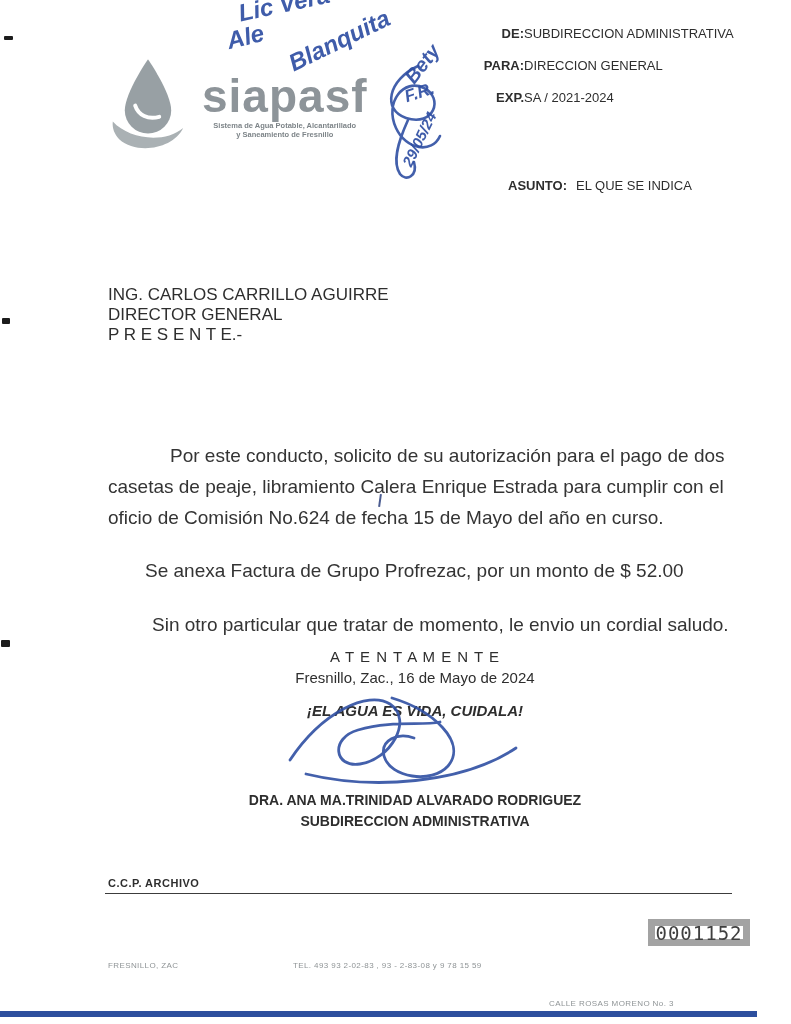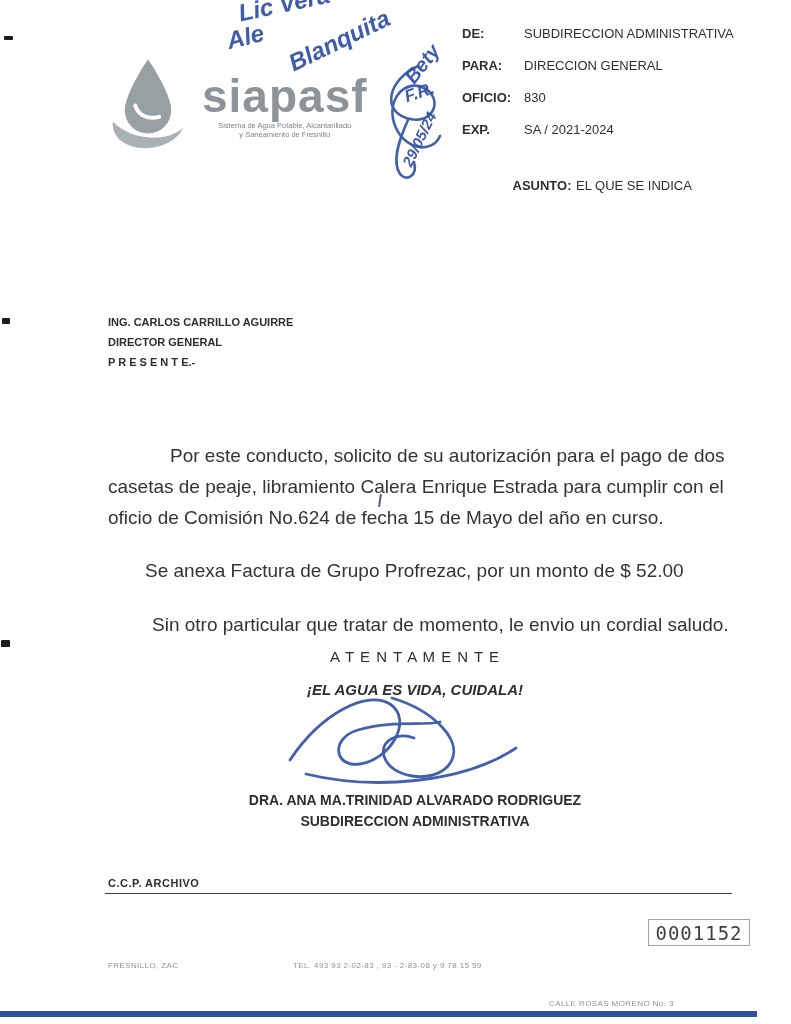--- a/index.html
+++ b/index.html
@@ -18,64 +18,64 @@
   .artifact{position:absolute;background:#1c1c1c;border-radius:1px;}
   .artifact.a1{left:4px;top:36px;width:9px;height:4px;}
   .artifact.a2{left:2px;top:318px;width:8px;height:6px;}
   .artifact.a3{left:1px;top:640px;width:9px;height:7px;}
 
   
   .logo{position:absolute;left:100px;top:52px;width:300px;height:110px;display:flex;align-items:flex-start;}
   .logo-icon{width:96px;height:104px;flex:0 0 auto;}
   .logo-textwrap{margin-left:6px;margin-top:22px;}
   .logo-word{font-size:46px;font-weight:bold;color:var(--logo-gray);letter-spacing:1px;line-height:44px;}
-  .logo-tagline{margin-top:3px;font-size:7.5px;color:#7d8488;text-align:center;line-height:9px;font-weight:normal;}
+  .logo-tagline{margin-top:3px;font-size:7.5px;color:#7d8488;text-align:center;line-height:9px;font-weight:bold;}
 
   
-  .hdr-fields{position:absolute;left:462px;top:26px;font-size:13px;}
+  .hdr-fields{position:absolute;left:462px;top:26px;font-size:13px;text-align:right;}
   .hdr-row{display:flex;margin-bottom:17px;}
   .hdr-label{font-weight:bold;width:62px;flex:0 0 auto;}
   .hdr-value{white-space:nowrap;}
   .hdr-value.indent-sm{}
   .asunto-row{position:absolute;left:508px;top:178px;font-size:13px;display:flex;}
-  .asunto-row .hdr-label{width:68px;text-align:center;}
+  .asunto-row .hdr-label{width:68px;}
 
   
   .hand{position:absolute;color:var(--ink-blue);font-style:italic;font-weight:bold;white-space:nowrap;transform-origin:left top;opacity:.92;}
   .hand.h1{left:236px;top:0px;font-size:24px;transform:rotate(-12deg);}
   .hand.h2{left:224px;top:28px;font-size:24px;transform:rotate(-14deg);}
   .hand.h3{left:284px;top:52px;font-size:24px;transform:rotate(-26deg);}
   .hand.h4{left:400px;top:74px;font-size:20px;transform:rotate(-52deg);}
   .hand.h5{left:402px;top:88px;font-size:17px;transform:rotate(-18deg);}
   .hand.h6{left:414px;top:152px;font-size:15px;transform:rotate(-64deg);transform-origin:left bottom;}
   .sig{position:absolute;}
   .sig svg{display:block;}
   .sig-top{left:348px;top:58px;width:128px;height:122px;}
   .sig-main{left:272px;top:682px;width:262px;height:112px;}
   .pen-mark{position:absolute;left:379px;top:494px;width:2px;height:13px;border-left:2.5px solid #2c3f7d;transform:rotate(8deg);opacity:.85;}
 
   
-  .recipient{position:absolute;left:108px;top:312px;font-size:11px;font-weight:bold;line-height:20px;}
+  .recipient{position:absolute;left:108px;top:285px;font-size:17px;font-weight:normal;line-height:20px;}
 
   
   .para{position:absolute;font-size:19px;line-height:31px;color:#343434;}
   .para.p1{left:108px;top:421px;width:624px;text-indent:62px;}
   .para.p2{left:145px;top:536px;white-space:nowrap;}
   .para.p3{left:152px;top:590px;white-space:nowrap;}
 
   
   .closing{position:absolute;left:248px;top:648px;width:334px;text-align:center;font-size:15px;}
   .closing .atentamente{letter-spacing:1px;margin-bottom:4px;}
   .closing .slogan{margin-top:16px;font-weight:bold;font-style:italic;font-size:15px;}
   .signer{position:absolute;left:200px;top:790px;width:430px;text-align:center;font-size:14px;font-weight:bold;line-height:21px;}
 
   
   .ccp{position:absolute;left:108px;top:877px;font-size:11px;font-weight:bold;letter-spacing:.5px;}
   .rule{position:absolute;left:105px;top:893px;width:627px;border-top:1.6px solid #3c3c3c;}
-  .folio-box{position:absolute;left:648px;top:919px;width:102px;height:27px;border:1px solid #a3a3a3;
+  .folio-box{position:absolute;left:648px;top:919px;width:102px;height:27px;border:7px solid #a3a3a3;
     display:flex;align-items:center;justify-content:center;
     font-family:"DejaVu Sans Mono",monospace;font-size:19px;color:#3f3f3f;letter-spacing:1px;}
   .footer-small{position:absolute;font-size:8px;color:#8f9496;letter-spacing:.4px;white-space:nowrap;}
   .f-city{left:108px;top:961px;}
   .f-phone{left:293px;top:961px;}
   .f-addr{left:549px;top:957px;line-height:10px;margin-top:42px;}
   .bottom-bar{position:absolute;left:0;top:1011px;width:757px;height:6px;background:var(--bottom-bar);}
 </style>
 </head>
 <body>
@@ -104,24 +104,20 @@
   <div class="hdr-fields">
     <div class="hdr-row">
       <span class="hdr-label">DE:</span>
       <span class="hdr-value">SUBDIRECCION ADMINISTRATIVA</span>
     </div>
     <div class="hdr-row">
       <span class="hdr-label">PARA:</span>
       <span class="hdr-value">DIRECCION GENERAL</span>
     </div>
     <div class="hdr-row">
-      <span class="hdr-label">OFICIO:</span>
-      <span class="hdr-value">830</span>
-    </div>
-    <div class="hdr-row">
       <span class="hdr-label">EXP.</span>
       <span class="hdr-value indent-sm">SA / 2021-2024</span>
     </div>
   </div>
   <div class="asunto-row">
     <span class="hdr-label">ASUNTO:</span>
     <span class="hdr-value">EL QUE SE INDICA</span>
   </div>
 
   <span class="hand h1">Lic Vera</span>
@@ -146,20 +142,21 @@
     <div>P R E S E N T E.-</div>
   </div>
 
   <p class="para p1">Por este conducto, solicito de su autorización para el pago de dos casetas de peaje, libramiento Calera Enrique Estrada para cumplir con el oficio de Comisión No.624 de fecha 15 de Mayo del año en curso.</p>
   <div class="pen-mark"></div>
   <p class="para p2">Se anexa Factura de Grupo Profrezac, por un monto de $ 52.00</p>
   <p class="para p3">Sin otro particular que tratar de momento, le envio un cordial saludo.</p>
 
   <div class="closing">
     <div class="atentamente">A T E N T A M E N T E</div>
+    <div class="place-date">Fresnillo, Zac., 16 de Mayo de 2024</div>
     <div class="slogan">¡EL AGUA ES VIDA, CUIDALA!</div>
   </div>
 
   <div class="sig sig-main">
     <svg viewBox="0 0 262 112" width="262" height="112" aria-hidden="true">
       <g fill="none" stroke="#2f4fa3" stroke-width="2.8" stroke-linecap="round" opacity="0.9">
         <path d="M18 78 C50 30 96 8 118 22 C142 38 118 78 88 82 C62 86 58 56 86 48 C120 38 150 44 168 40"></path>
         <path d="M120 16 C160 28 196 60 176 84 C160 102 118 96 112 74 C108 58 126 50 142 56"></path>
         <path d="M34 92 C100 108 190 102 244 66"></path>
       </g>

